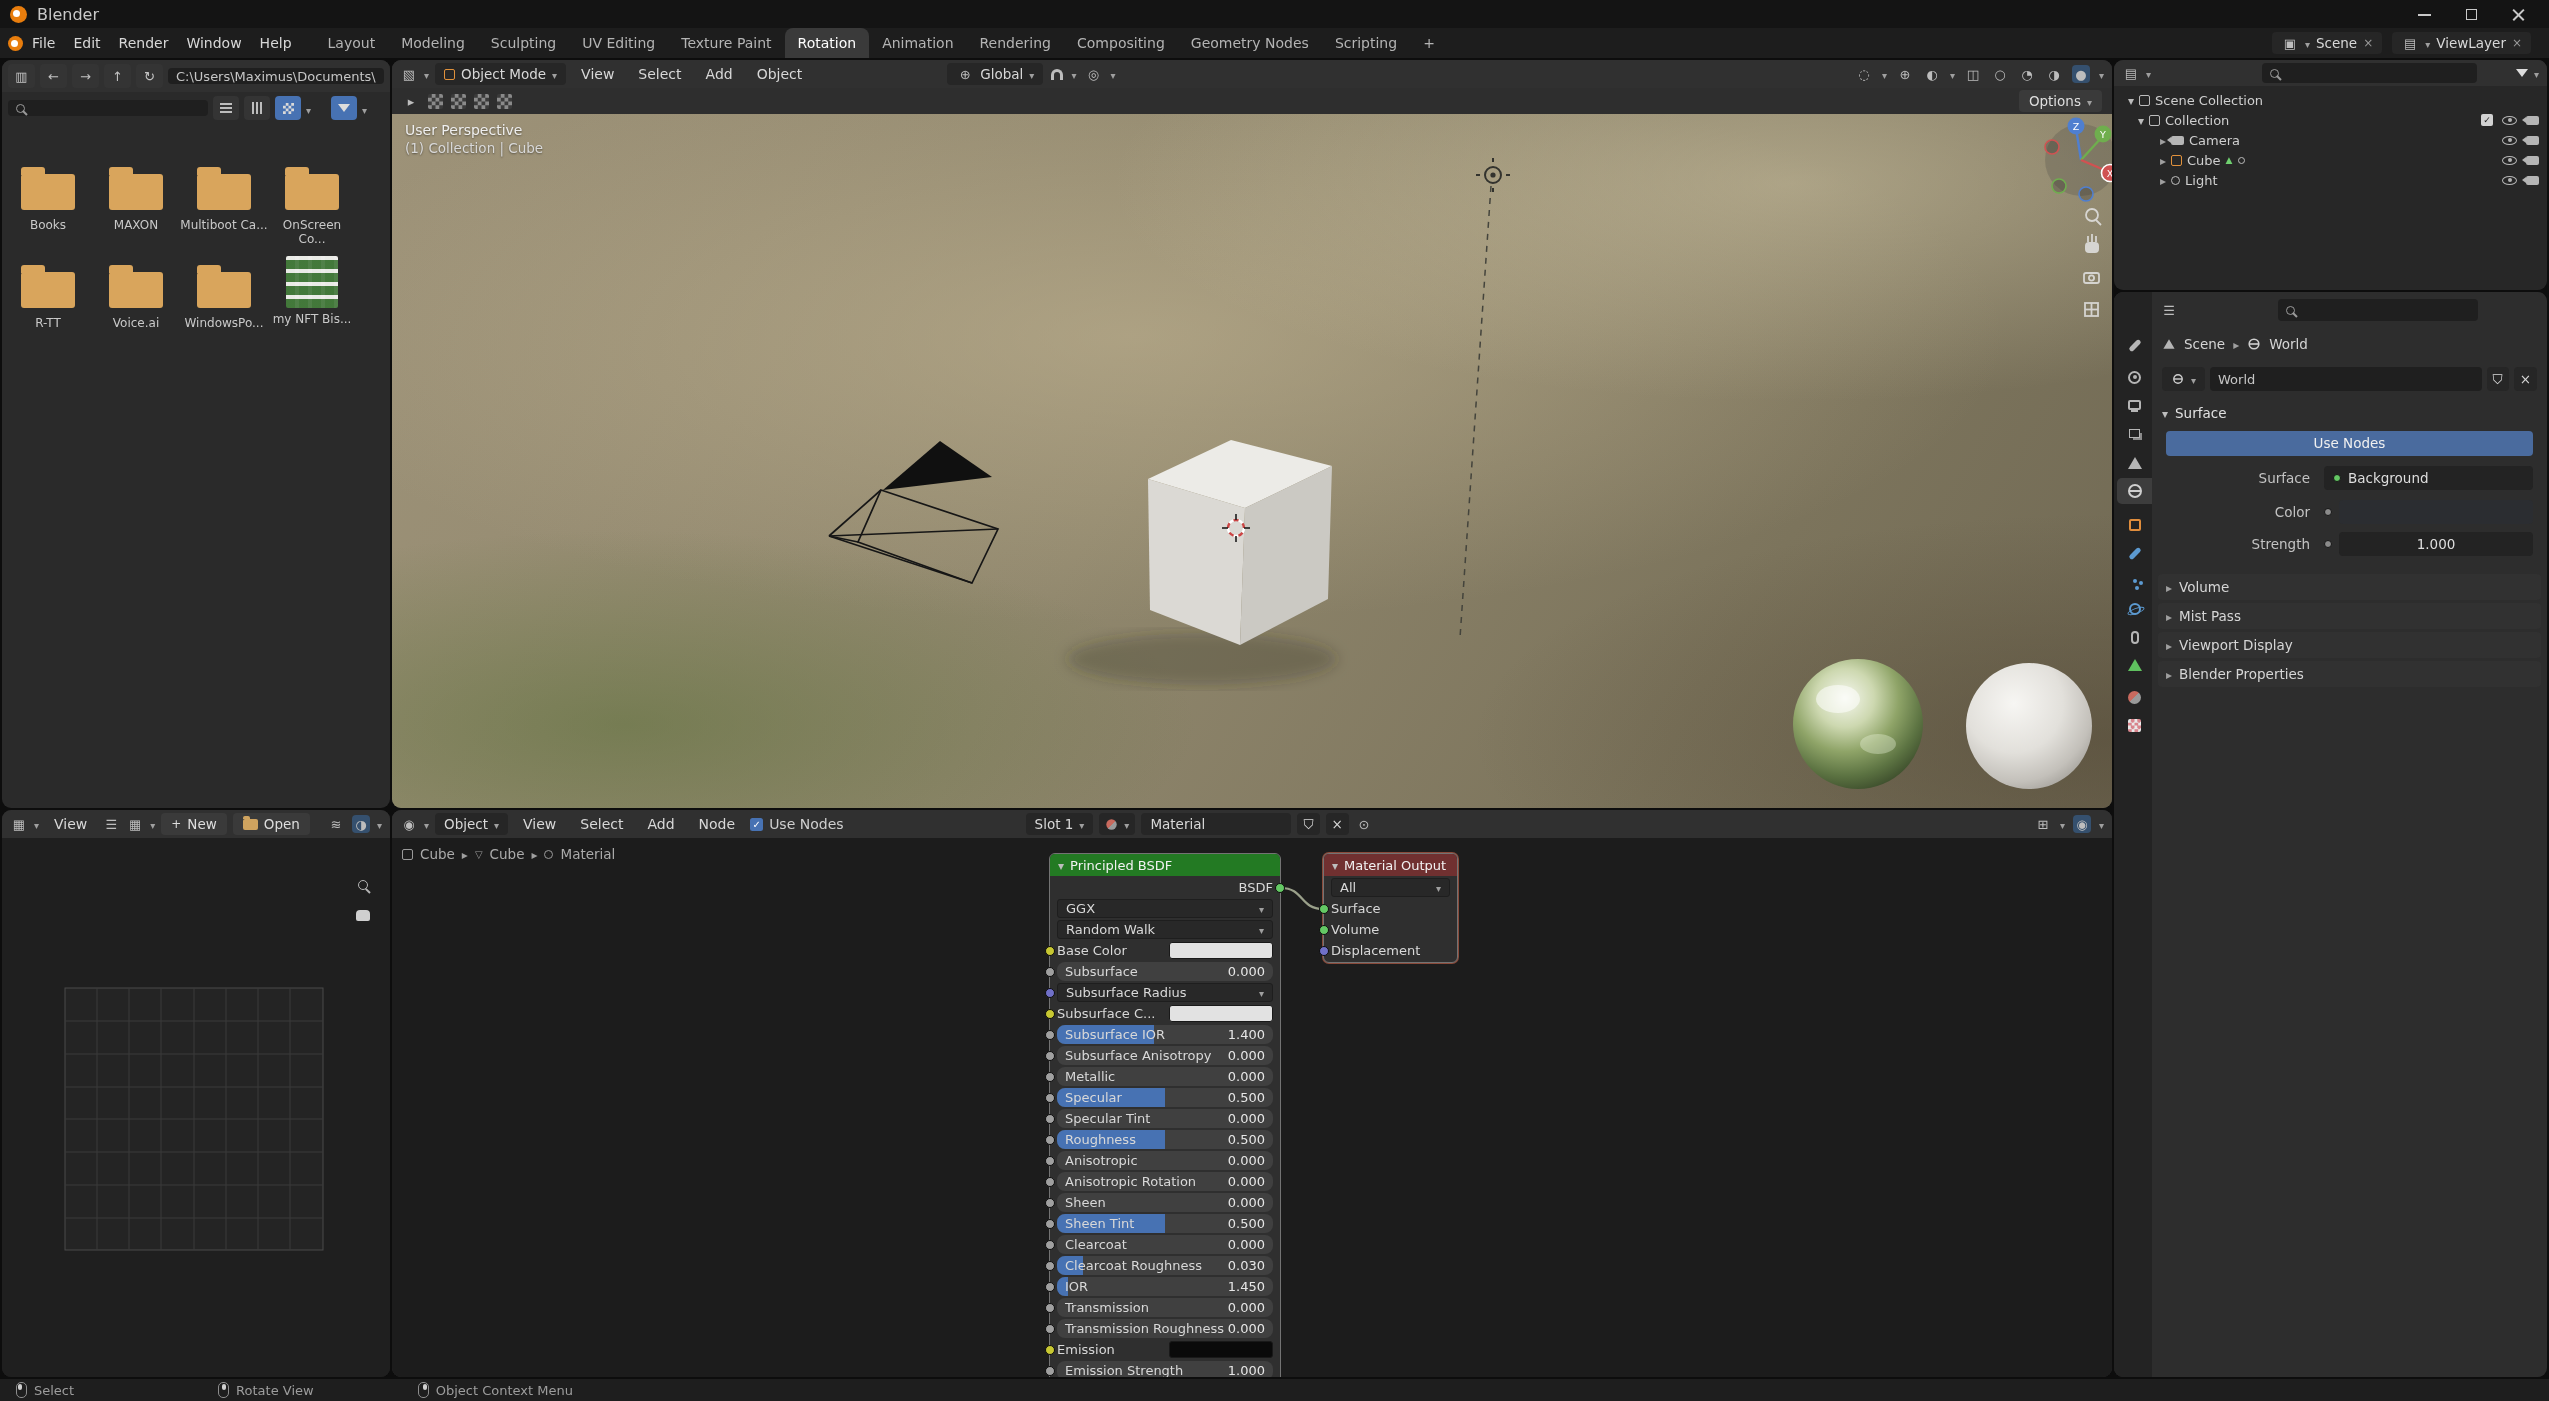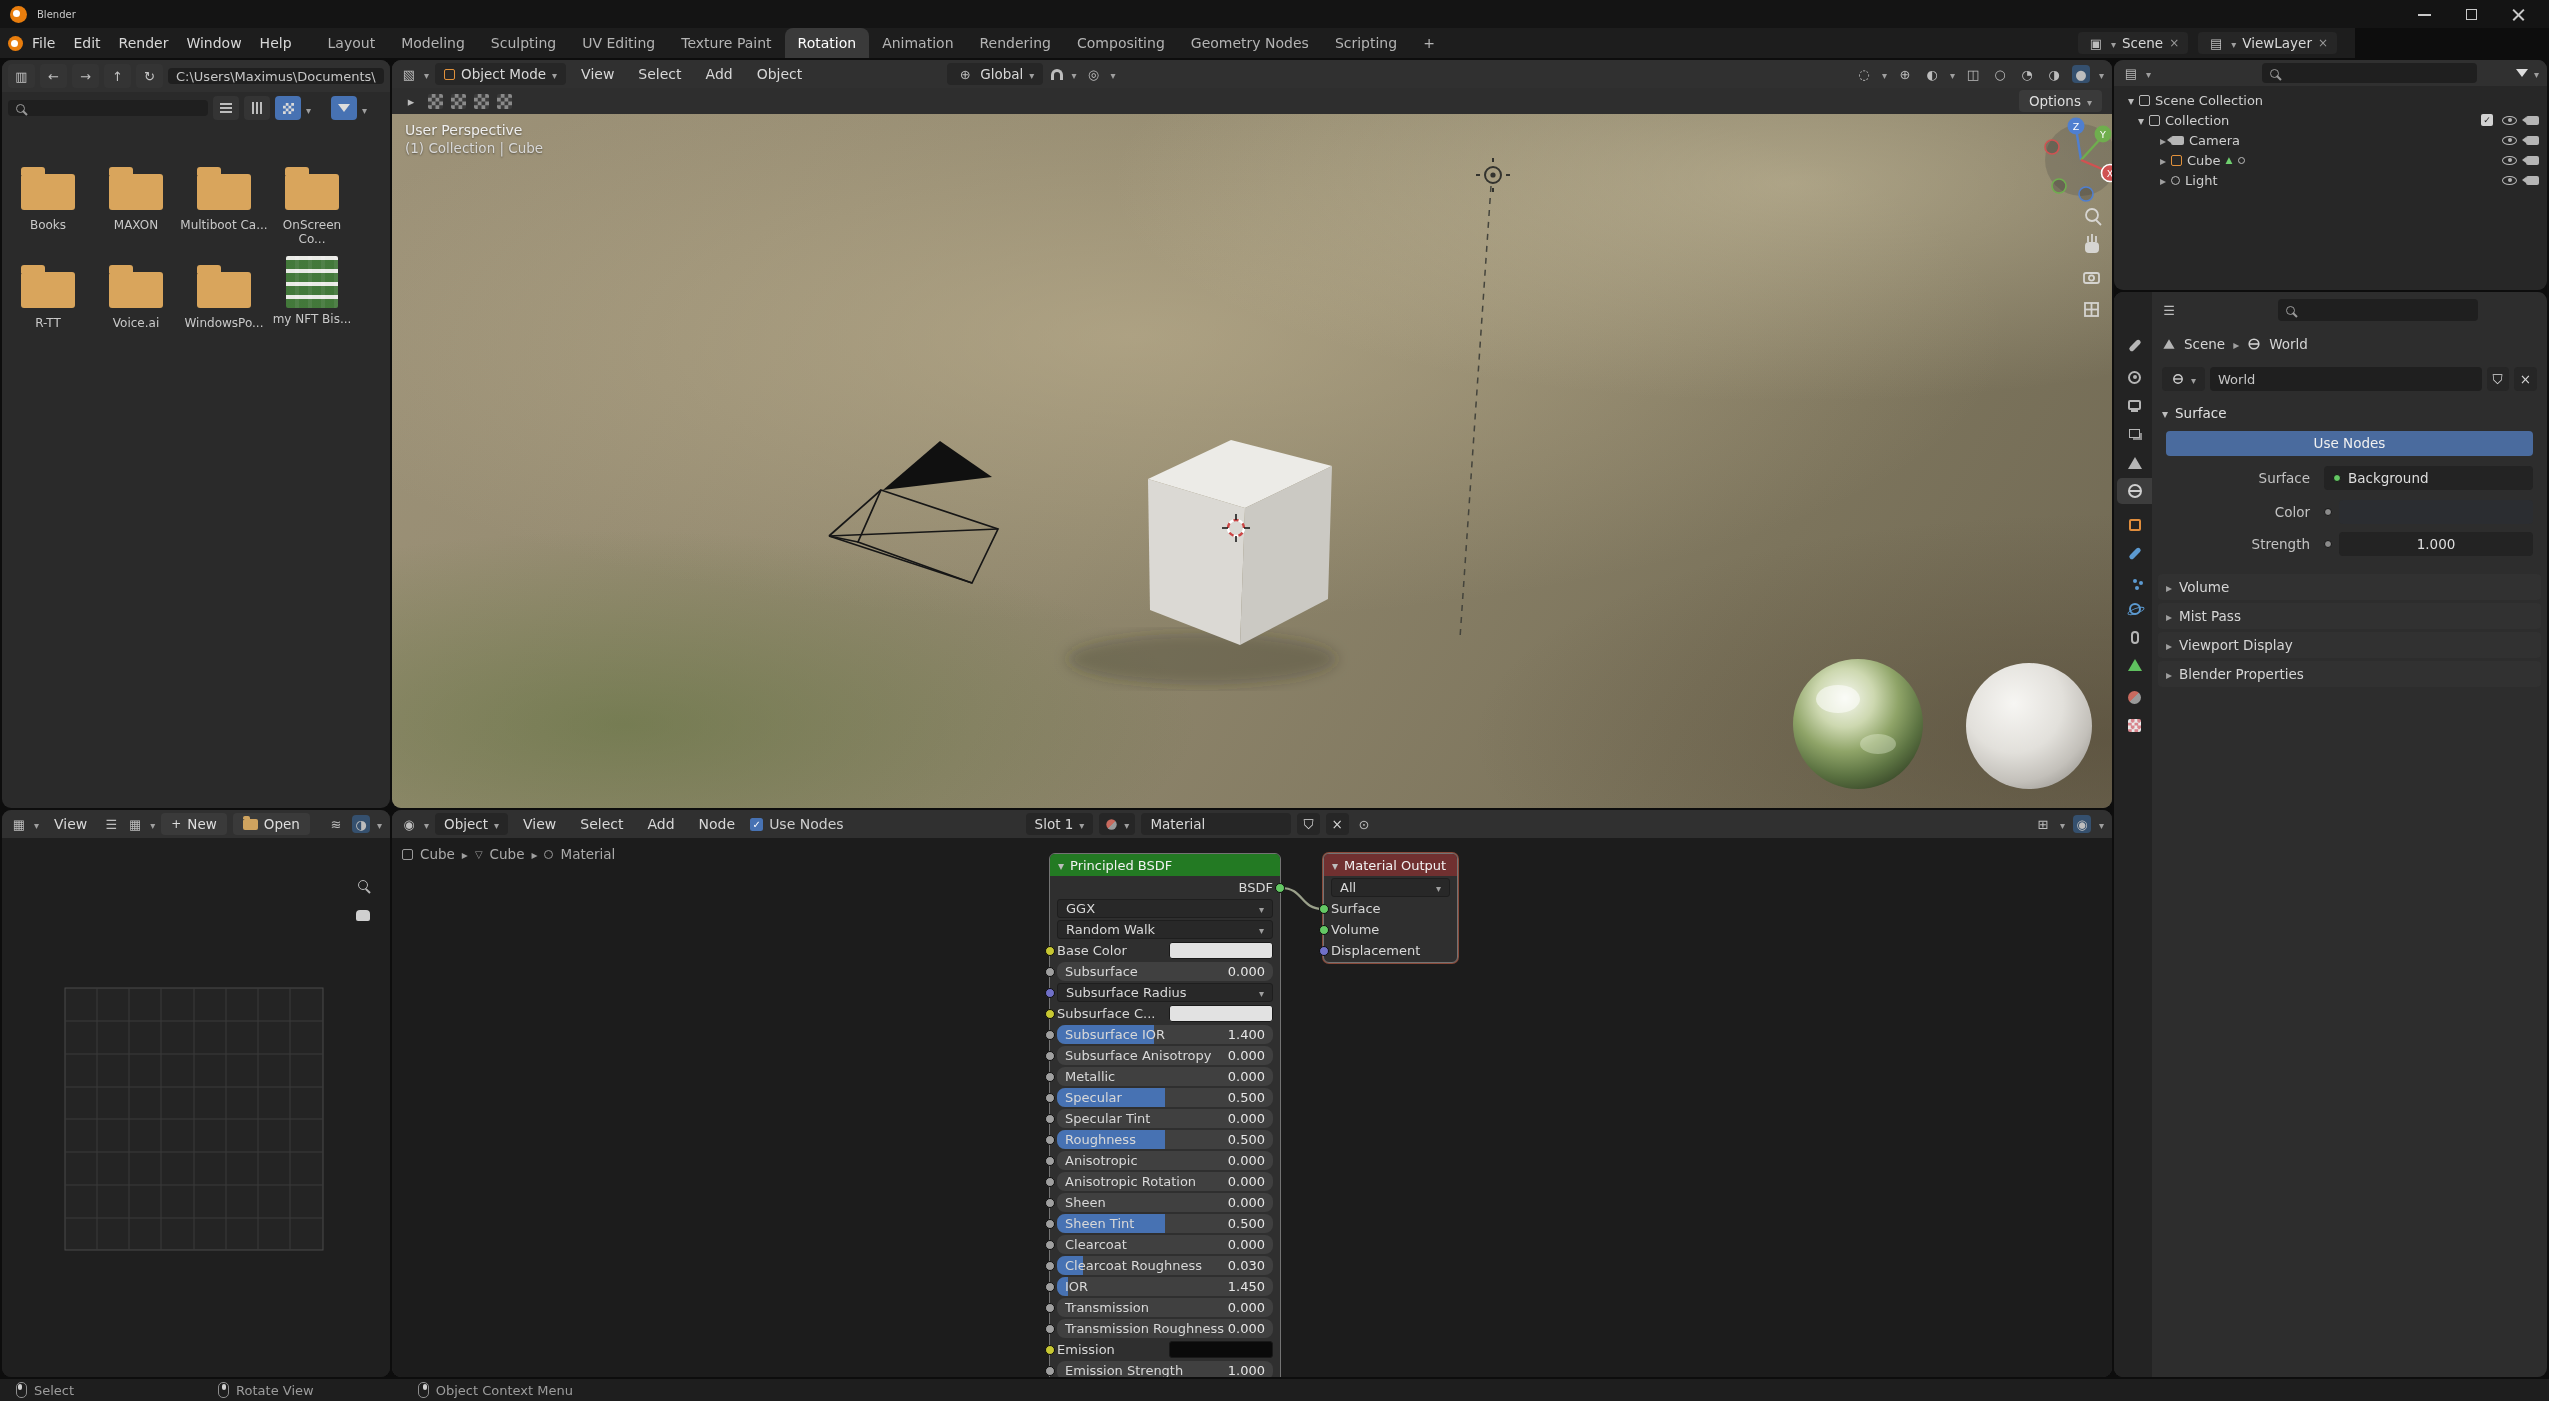--- a/index.html
+++ b/index.html
@@ -18,21 +18,21 @@
 #titlebar{left:0;top:0;width:2549px;height:28px;background:#141414;display:flex;align-items:center;padding:0 10px;gap:10px;}
 .blogo{width:17px;height:17px;border-radius:50%;background:#e87d0d;position:relative;}
 .blogo::after{content:"";position:absolute;left:3px;top:4px;width:7px;height:7px;border-radius:50%;background:#fff;}
 .winbtns{margin-left:auto;display:flex;gap:34px;padding-right:14px;align-items:center;}
 .wb{width:13px;height:13px;position:relative;}
 .wb-min::after{content:"";position:absolute;left:0;bottom:5px;width:13px;height:1.8px;background:#c9c9c9;}
 .wb-max::after{content:"";position:absolute;inset:1px;border:1.6px solid #c9c9c9;}
 .wb-close::before,.wb-close::after{content:"";position:absolute;left:-1px;top:6px;width:15px;height:1.8px;background:#c9c9c9;}
 .wb-close::before{transform:rotate(45deg);} .wb-close::after{transform:rotate(-45deg);}
 
-#topbar{left:0;top:28px;width:2355px;height:30px;background:#1d1d1d;display:flex;align-items:center;padding:0 8px;font-size:14px;}
+#topbar{left:0;top:28px;width:2549px;height:30px;background:#1d1d1d;display:flex;align-items:center;padding:0 8px;font-size:14px;}
 .tab{padding:0 13px;line-height:30px;color:#b4b4b4;}
 .tab.active{background:#3a3a3a;color:#fefefe;border-radius:8px 8px 0 0;}
 .topright{margin-left:auto;display:flex;gap:10px;align-items:center;padding-right:10px;}
 .xico{font-size:12px;color:#9a9a9a;}
 
 #fbrowser{left:2px;top:60px;width:388px;height:748px;background:#2a2a2a;}
 .fb-row{display:flex;align-items:center;gap:5px;padding:4px 6px;}
 .navbtn{width:27px;height:24px;background:#343434;border-radius:4px;display:inline-flex;align-items:center;justify-content:center;color:#c2c2c2;font-size:13px;}
 .field{background:#1f1f1f;border-radius:4px;height:16px;display:flex;align-items:center;padding:0 8px;font-size:13px;color:#c6c6c6;}
 .mag{width:9px;height:9px;border:1.6px solid #9a9a9a;border-radius:50%;position:relative;flex:none;}
@@ -134,21 +134,21 @@
 .m-left::after{left:1px;} .m-mid::after{left:3px;} .m-right::after{right:1px;}
 .magicon{width:10px;height:10px;border:1.7px solid #b5b5b5;border-radius:50%;position:relative;display:inline-block;}
 .magicon::after{content:"";position:absolute;right:-4px;bottom:-3px;width:6px;height:1.7px;background:#b5b5b5;transform:rotate(45deg);}
 .magnet{width:12px;height:11px;border:3px solid #bdbdbd;border-top:none;border-radius:0 0 8px 8px;transform:rotate(180deg);}
 </style>
 </head>
 <body>
 
 <div id="titlebar" class="abs">
   <span class="blogo"></span>
-  <span style="font-size:10px;color:#c9c9c9">Blender</span>
+  <span style="font-size:16px;color:#c9c9c9">Blender</span>
   <div class="winbtns">
     <span class="wb wb-min"></span>
     <span class="wb wb-max"></span>
     <span class="wb wb-close"></span>
   </div>
 </div>
 
 <div id="topbar" class="abs">
   <span class="blogo" style="width:15px;height:15px"></span>
   <span class="menu">File</span>

